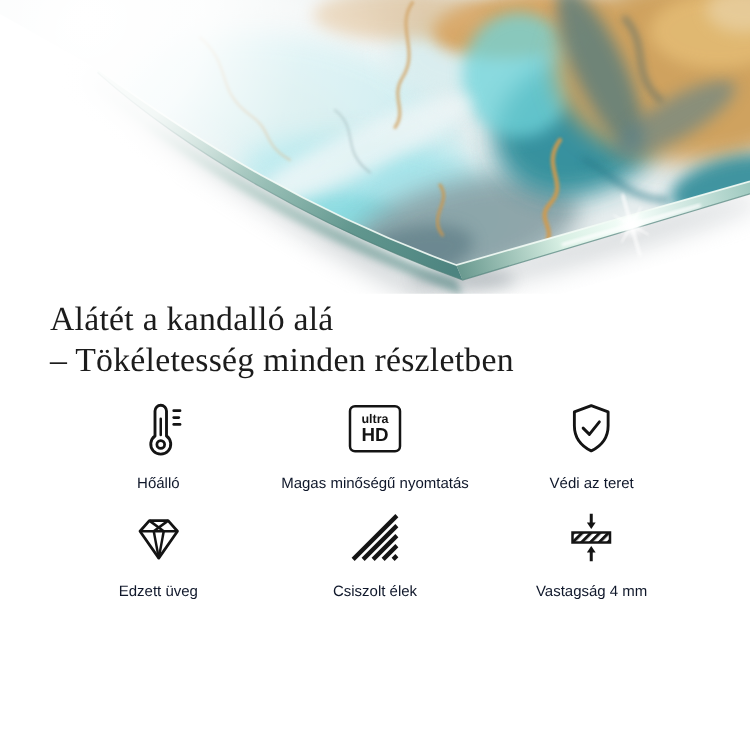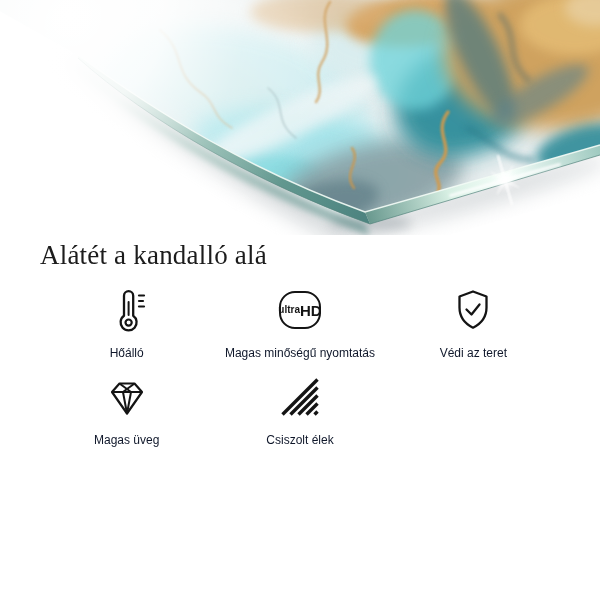--- a/index.html
+++ b/index.html
@@ -8,22 +8,22 @@
   .hero{width:600px;height:235px;position:relative;overflow:hidden;}
   .hero svg{display:block;}
   .content{padding:0 40px;}
   h1{margin:4px 0 0 0;font-family:"Liberation Serif","DejaVu Serif",serif;font-weight:400;
      font-size:27px;line-height:33px;color:#1c1c1c;letter-spacing:.2px;}
   .intro{margin:14px 0 0 0;max-width:540px;font-size:13.4px;line-height:24px;color:#3e3e3e;}
   .features{display:grid;grid-template-columns:repeat(3,1fr);row-gap:13px;margin:14px 0 0 0;padding:0;}
   .feature{display:flex;flex-direction:column;align-items:center;}
   .ficon{height:48px;display:flex;align-items:center;justify-content:center;}
   .flabel{margin-top:12px;font-size:12px;color:#0f172a;text-align:center;}
-  .hd-badge{width:42px;height:38px;border:2.5px solid #141414;border-radius:16px;
-     display:flex;flex-direction:row;align-items:center;justify-content:center;box-sizing:border-box;}
+  .hd-badge{width:42px;height:38px;border:2.5px solid #141414;border-radius:5px;
+     display:flex;flex-direction:column;align-items:center;justify-content:center;box-sizing:border-box;}
   .hd-top{font-size:10px;font-weight:700;line-height:10px;color:#141414;}
   .hd-bottom{font-size:15px;font-weight:700;line-height:15px;color:#141414;}
 </style>
 </head>
 <body>
 
 <div class="page">
 
   <div class="hero">
     <svg width="600" height="235" viewBox="0 0 235 235" preserveAspectRatio="none" style="width:600px;height:235px">
@@ -121,20 +121,21 @@
         <rect x="-16" y="-0.8" width="32" height="1.6" rx="0.8" fill="#ffffff" opacity="0.7" filter="url(#b1)" transform="rotate(45)"></rect>
         <rect x="-16" y="-0.8" width="32" height="1.6" rx="0.8" fill="#ffffff" opacity="0.7" filter="url(#b1)" transform="rotate(-45)"></rect>
         <circle r="2.2" fill="#ffffff"></circle>
       </g>
     </svg>
   </div>
 
   <div class="content">
     <h1>
       <span>Alátét a kandalló alá</span><br>
+      <span>– Tökéletesség minden részletben</span>
     </h1>
 
     <div class="features">
 
       <div class="feature">
         <div class="ficon">
           <svg width="48" height="48" viewBox="0 0 48 48" fill="none">
             <path d="M21 29.8 V9.8 a4.6 4.6 0 0 1 9.2 0 V29.8 a8 8 0 1 1 -9.2 0 Z" stroke="#141414" stroke-width="2.3" stroke-linejoin="round"></path>
             <circle cx="25.6" cy="36.6" r="3.1" stroke="#141414" stroke-width="2.2"></circle>
             <line x1="25.6" y1="29" x2="25.6" y2="16" stroke="#141414" stroke-width="2" stroke-linecap="round"></line>
@@ -170,32 +171,50 @@
         <div class="ficon">
           <svg width="48" height="48" viewBox="0 0 48 48" fill="none">
             <path d="M9 19 L16.5 10.5 H31.5 L39 19 L24 40.5 Z" stroke="#141414" stroke-width="2.2" stroke-linejoin="round"></path>
             <line x1="9" y1="19" x2="39" y2="19" stroke="#141414" stroke-width="2"></line>
             <line x1="16.5" y1="10.5" x2="28" y2="19" stroke="#141414" stroke-width="2"></line>
             <line x1="31.5" y1="10.5" x2="20" y2="19" stroke="#141414" stroke-width="2"></line>
             <line x1="20" y1="19" x2="24" y2="40.5" stroke="#141414" stroke-width="2"></line>
             <line x1="28" y1="19" x2="24" y2="40.5" stroke="#141414" stroke-width="2"></line>
           </svg>
         </div>
-        <div class="flabel">Magas üveg</div>
+        <div class="flabel">Edzett üveg</div>
       </div>
 
       <div class="feature">
         <div class="ficon">
           <svg width="48" height="48" viewBox="0 0 48 48" fill="none">
             <line x1="6.5" y1="41.5" x2="41.5" y2="6.5" stroke="#141414" stroke-width="3.4"></line>
             <line x1="14.5" y1="41.5" x2="41.5" y2="14.5" stroke="#141414" stroke-width="3.4"></line>
             <line x1="22.5" y1="41.5" x2="41.5" y2="22.5" stroke="#141414" stroke-width="3.4"></line>
             <line x1="30.5" y1="41.5" x2="41.5" y2="30.5" stroke="#141414" stroke-width="3.4"></line>
             <line x1="38.5" y1="41.5" x2="41.5" y2="38.5" stroke="#141414" stroke-width="3.4"></line>
           </svg>
         </div>
         <div class="flabel">Csiszolt élek</div>
       </div>
 
+      <div class="feature">
+        <div class="ficon">
+          <svg width="48" height="48" viewBox="0 0 48 48" fill="none">
+            <defs>
+              <pattern id="hatch4" width="5" height="5" patternUnits="userSpaceOnUse" patternTransform="rotate(45)">
+                <rect width="5" height="5" fill="#ffffff"></rect>
+                <rect width="2.4" height="5" fill="#141414"></rect>
+              </pattern>
+            </defs>
+            <rect x="9" y="20" width="30" height="8" fill="url(#hatch4)" stroke="#141414" stroke-width="2"></rect>
+            <line x1="24" y1="5" x2="24" y2="12.5" stroke="#141414" stroke-width="2.4"></line>
+            <path d="M20.5 12 H27.5 L24 17.2 Z" fill="#141414"></path>
+            <line x1="24" y1="43" x2="24" y2="35.5" stroke="#141414" stroke-width="2.4"></line>
+            <path d="M20.5 36 H27.5 L24 30.8 Z" fill="#141414"></path>
+          </svg>
+        </div>
+        <div class="flabel">Vastagság 4 mm</div>
+      </div>
 
     </div>
   </div>
 </div>
 
 </body></html>

